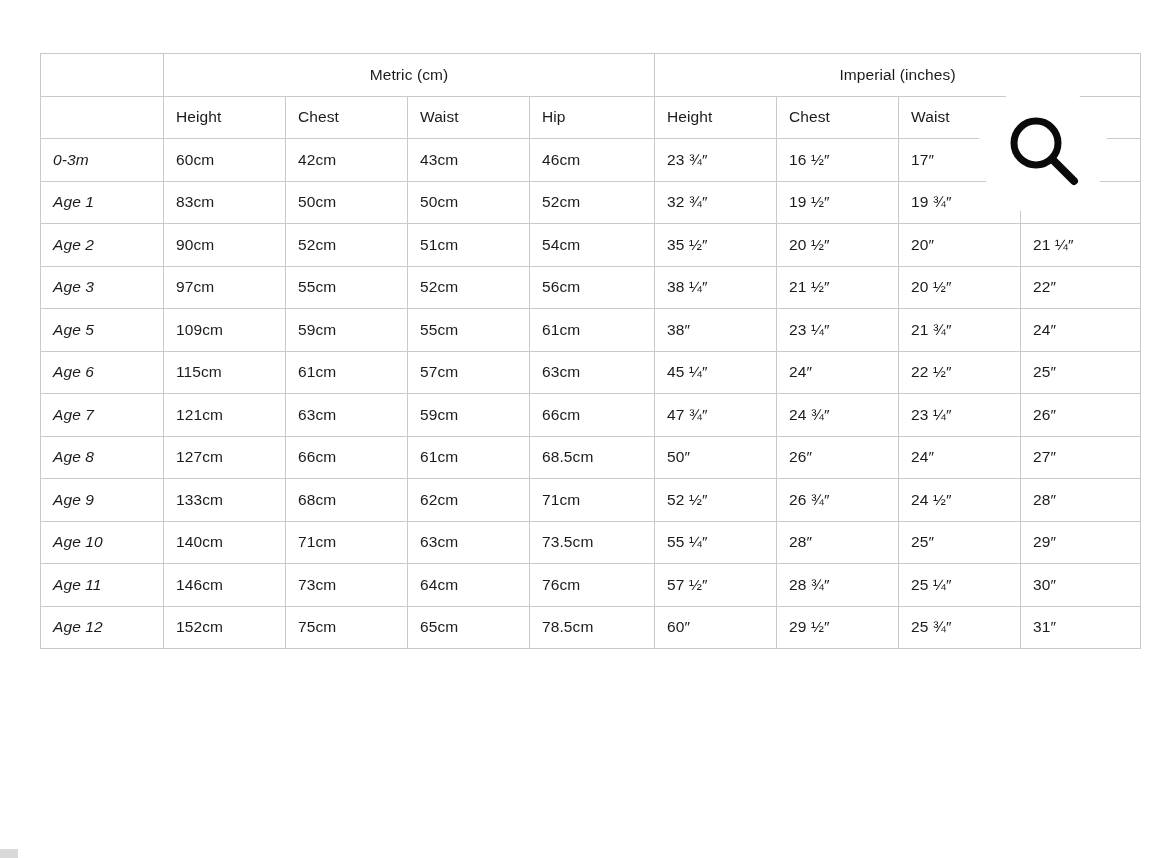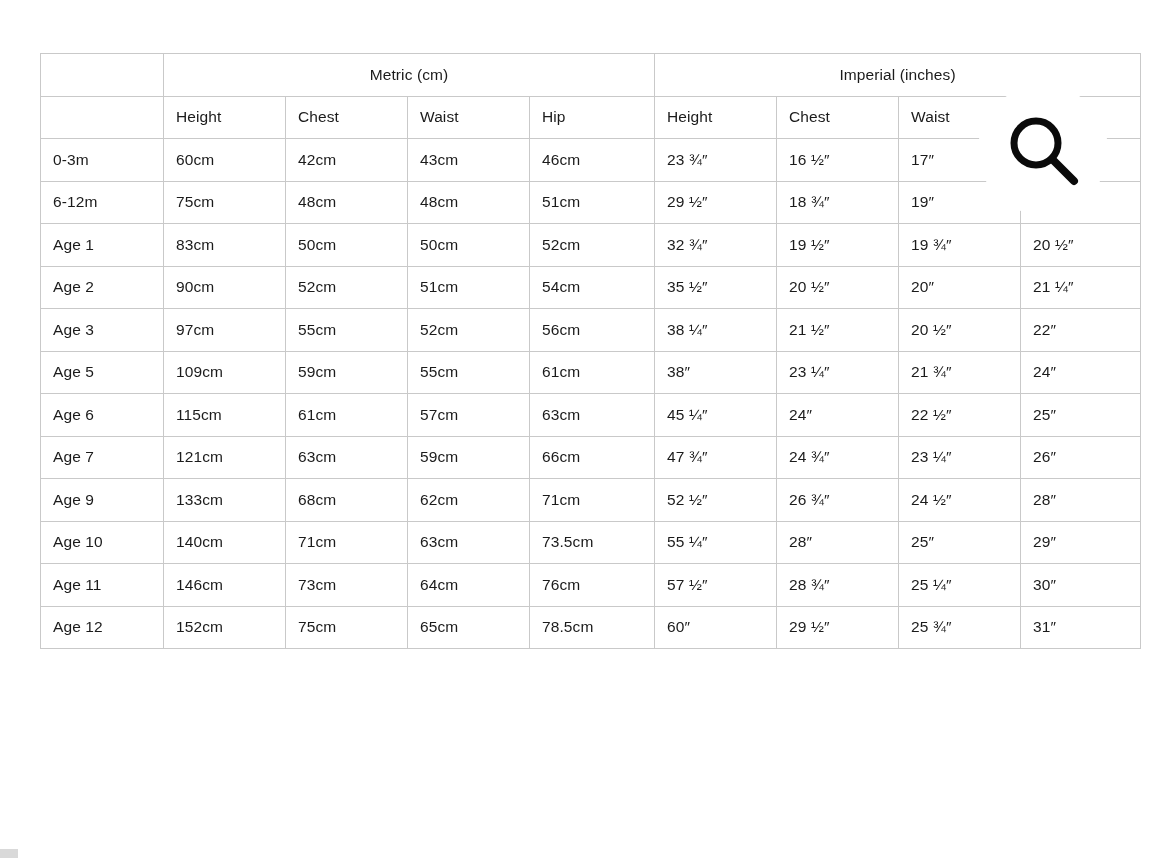--- a/index.html
+++ b/index.html
@@ -73,20 +73,21 @@
   .sub-head {
     font-weight: bold;
     font-size: 15.5px;
     height: 42px;
     color: #111111;
   }
   .row-label {
     font-weight: bold;
     font-size: 15.5px;
     color: #111111;
+    font-style: italic;
   }
   .cell {
     font-size: 15.5px;
     color: #1b1b1b;
   }
   
   .search-badge {
     position: absolute;
     left: 978px;
     top: 85px;
@@ -161,31 +162,20 @@
           <td class="cell">60cm</td>
           <td class="cell">42cm</td>
           <td class="cell">43cm</td>
           <td class="cell">46cm</td>
           <td class="cell">23 ¾″</td>
           <td class="cell">16 ½″</td>
           <td class="cell">17″</td>
           <td class="cell"></td>
         </tr>
         <tr>
-          <td class="row-label">6-12m</td>
-          <td class="cell">75cm</td>
-          <td class="cell">48cm</td>
-          <td class="cell">48cm</td>
-          <td class="cell">51cm</td>
-          <td class="cell">29 ½″</td>
-          <td class="cell">18 ¾″</td>
-          <td class="cell">19″</td>
-          <td class="cell">20″</td>
-        </tr>
-        <tr>
           <td class="row-label">Age 1</td>
           <td class="cell">83cm</td>
           <td class="cell">50cm</td>
           <td class="cell">50cm</td>
           <td class="cell">52cm</td>
           <td class="cell">32 ¾″</td>
           <td class="cell">19 ½″</td>
           <td class="cell">19 ¾″</td>
           <td class="cell">20 ½″</td>
         </tr>
@@ -238,20 +228,31 @@
           <td class="cell">121cm</td>
           <td class="cell">63cm</td>
           <td class="cell">59cm</td>
           <td class="cell">66cm</td>
           <td class="cell">47 ¾″</td>
           <td class="cell">24 ¾″</td>
           <td class="cell">23 ¼″</td>
           <td class="cell">26″</td>
         </tr>
         <tr>
+          <td class="row-label">Age 8</td>
+          <td class="cell">127cm</td>
+          <td class="cell">66cm</td>
+          <td class="cell">61cm</td>
+          <td class="cell">68.5cm</td>
+          <td class="cell">50″</td>
+          <td class="cell">26″</td>
+          <td class="cell">24″</td>
+          <td class="cell">27″</td>
+        </tr>
+        <tr>
           <td class="row-label">Age 9</td>
           <td class="cell">133cm</td>
           <td class="cell">68cm</td>
           <td class="cell">62cm</td>
           <td class="cell">71cm</td>
           <td class="cell">52 ½″</td>
           <td class="cell">26 ¾″</td>
           <td class="cell">24 ½″</td>
           <td class="cell">28″</td>
         </tr>

